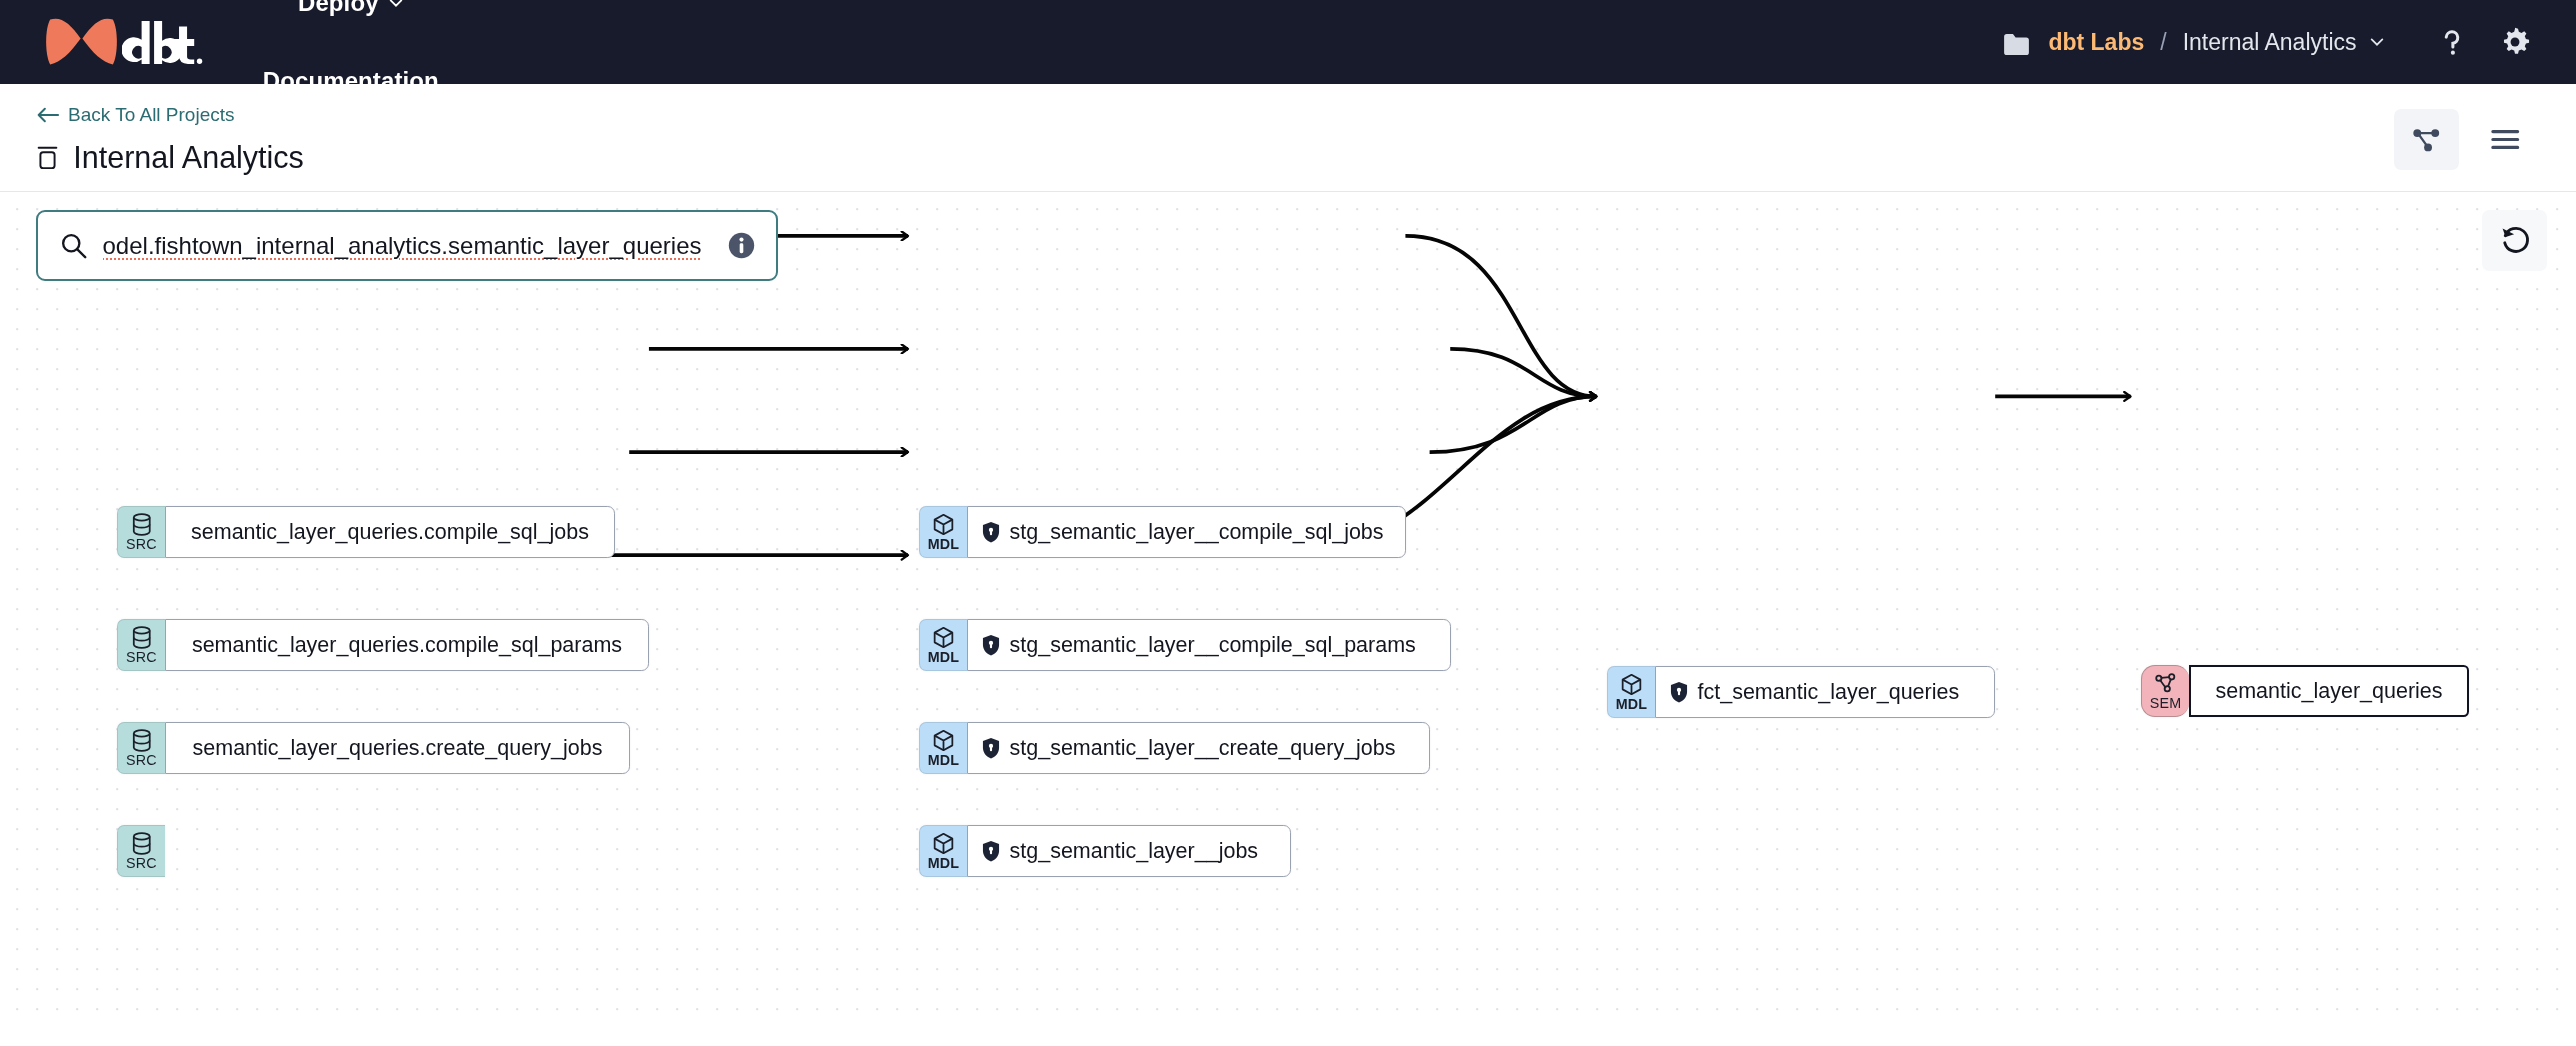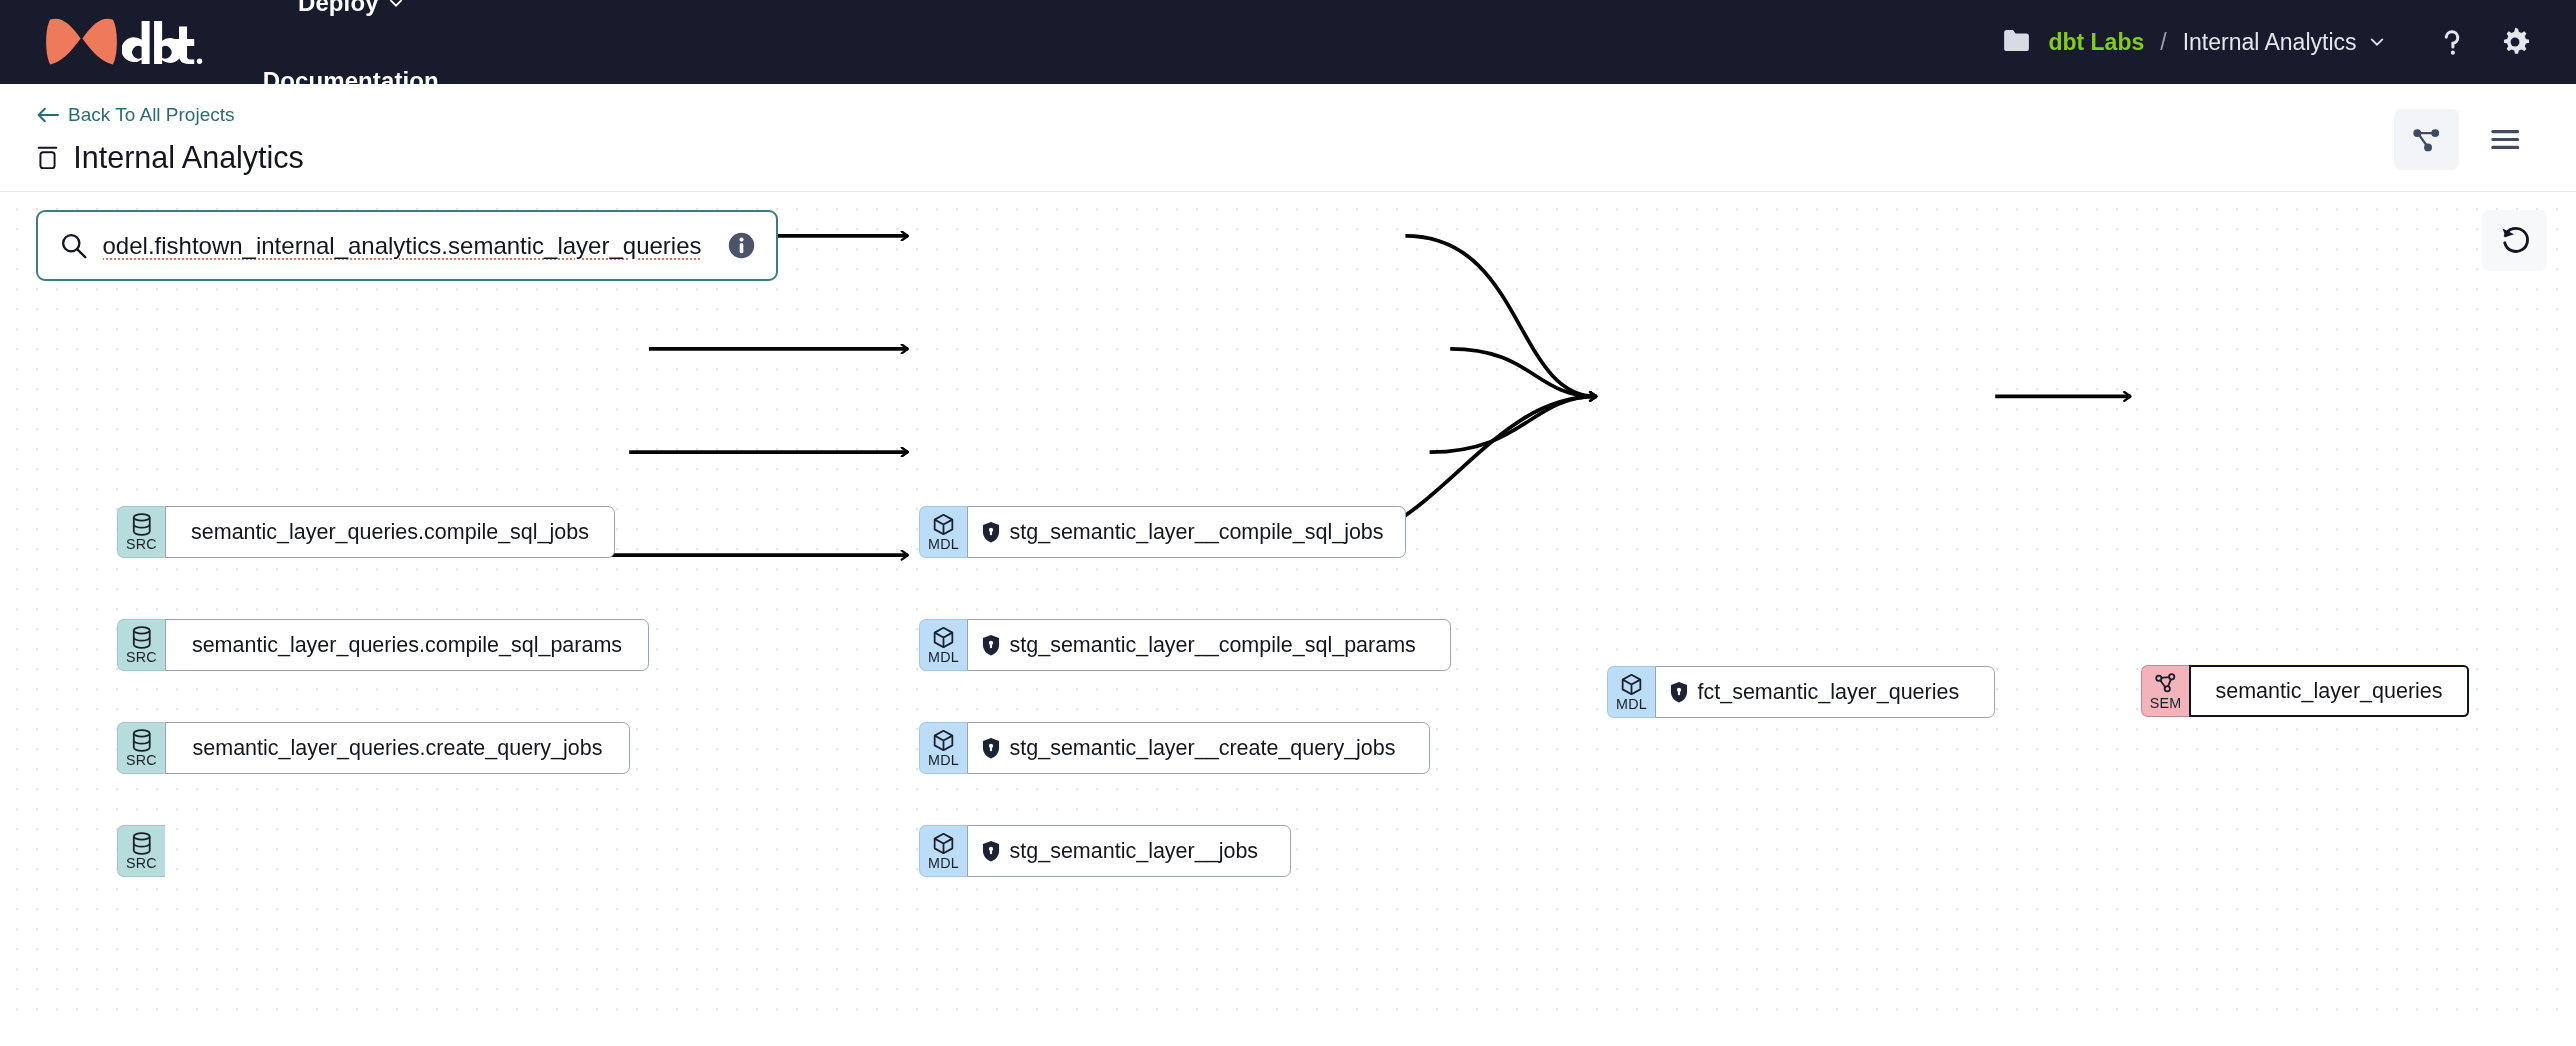--- a/index.html
+++ b/index.html
@@ -54,23 +54,23 @@
   .caret { display: inline-block; width: 16px; height: 16px; flex: none; }
 
   .nav-right {
     margin-left: auto;
     display: flex;
     align-items: center;
     gap: 0;
   }
   .org-crumb {
     display: flex;
-    align-items: flex-start;
+    align-items: flex-end;
     gap: 18px;
-    color: #84cc16;
+    color: #fdba74;
     font-size: 23px;
     font-weight: bold;
     white-space: nowrap;
     cursor: pointer;
   }
   .crumb-sep {
     color: #9AA1B4;
     font-size: 23px;
     margin: 0 16px;
     font-weight: normal;
@@ -235,22 +235,22 @@
     min-width: 0;
   }
   .node-label {
     font-size: 21.5px;
     color: #14161F;
     white-space: nowrap;
   }
   .node-body.centered { justify-content: center; padding: 0 2px; }
 
   .node.src .node-badge { background: #B6DDDC; }
-  .node.mdl .node-badge { background: #BBDDF7; }
-  .node.sem .node-badge { background: #F2B3BA; }
+  .node.mdl .node-badge { background: #BBDDF7; font-weight: bold; }
+  .node.sem .node-badge { background: #F2B3BA; border-radius: 14px; }
 
   .node.selected .node-body {
     border: 2.7px solid #101322;
     border-radius: 0 5.4px 5.4px 0;
   }
   .node.selected .node-badge { border-color: #B98C92; }
 
   .shield { width: 20px; height: 22.4px; flex: none; }
 </style>
 </head>

